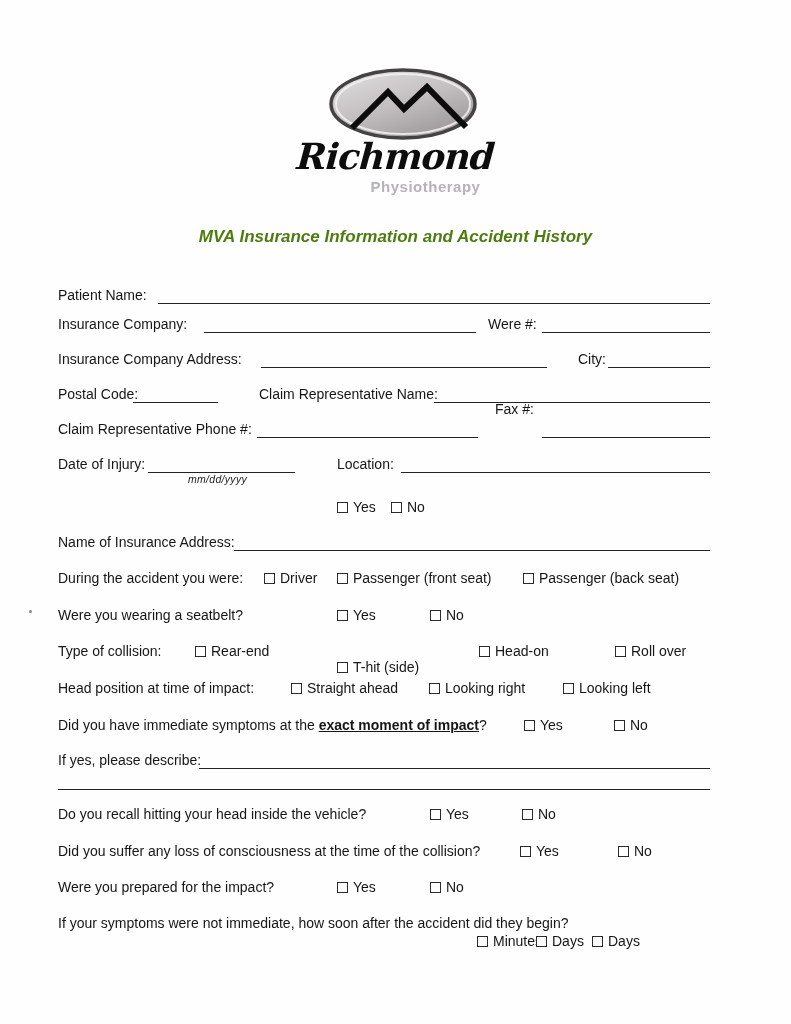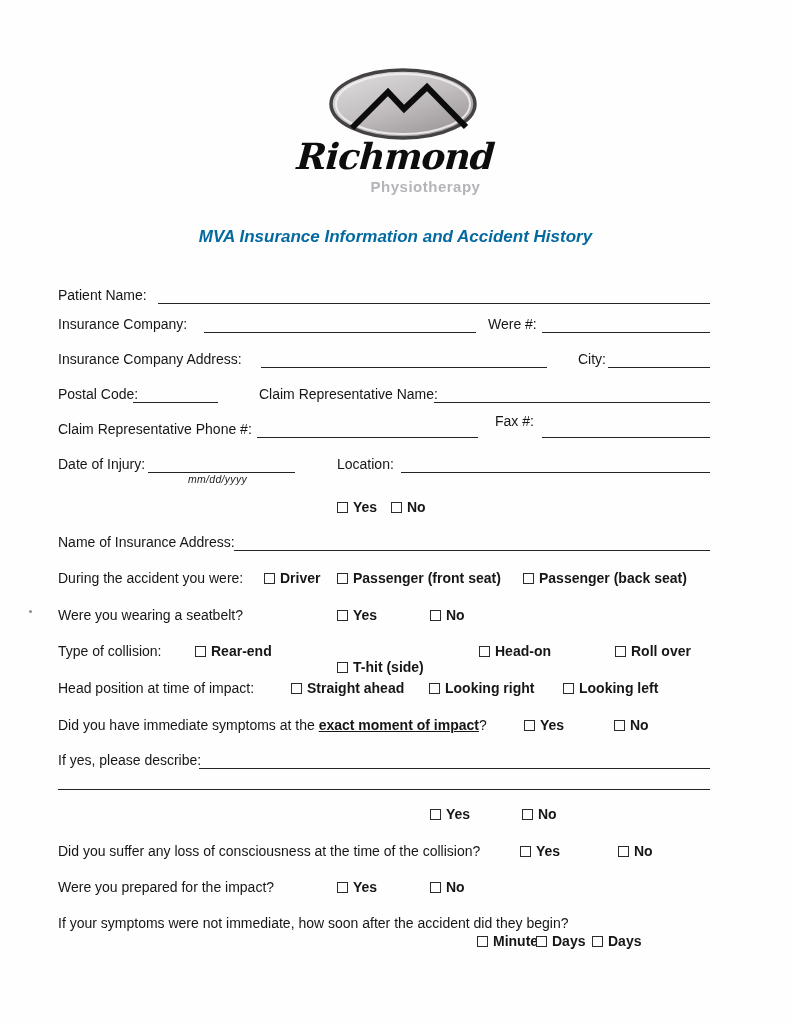--- a/index.html
+++ b/index.html
@@ -27,41 +27,41 @@
     position:absolute;left:30px;top:178px;width:791px;
     text-align:center;
     font-size:15px;font-weight:700;letter-spacing:0.5px;
     color:#b5b3b8;
   }
   
   .title{
     position:absolute;left:0;top:227px;width:791px;
     text-align:center;
     font-size:17px;font-weight:700;font-style:italic;
-    color:#0369a1;
+    color:#4d7c0f;
   }
   
   .lbl{
     position:absolute;
     font-size:14px;line-height:17px;
     white-space:nowrap;
   }
   .hint{
     position:absolute;
     font-size:10.5px;font-style:italic;letter-spacing:0.3px;
     color:#1c1c1c;white-space:nowrap;
   }
   .blank{
     position:absolute;height:17px;
     border-bottom:1.6px solid #232323;
   }
   .opt{
     position:absolute;
     display:inline-flex;align-items:center;
-    font-size:14px;line-height:17px;white-space:nowrap;font-weight:bold;
+    font-size:14px;line-height:17px;white-space:nowrap;
   }
   .box{
     width:9px;height:9px;
     border:1.3px solid #2b2b2b;
     margin-right:5px;
     background:#fefefe;
     flex:0 0 auto;
   }
   .emph{font-weight:700;text-decoration:underline;}
   .speck{
@@ -104,21 +104,21 @@
   <span class="lbl" style="left:578px;top:351px">City:</span>
   <div class="blank" style="left:608px;top:350px;width:102px"></div>
 
   <span class="lbl" style="left:58px;top:386px">Postal Code:</span>
   <div class="blank" style="left:133px;top:385px;width:85px"></div>
   <span class="lbl" style="left:259px;top:386px">Claim Representative Name:</span>
   <div class="blank" style="left:434px;top:385px;width:276px"></div>
 
   <span class="lbl" style="left:58px;top:421px">Claim Representative Phone #:</span>
   <div class="blank" style="left:257px;top:420px;width:221px"></div>
-  <span class="lbl" style="left:495px;top:413px">Fax #:</span>
+  <span class="lbl" style="left:495px;top:401px">Fax #:</span>
   <div class="blank" style="left:542px;top:420px;width:168px"></div>
 
   <span class="lbl" style="left:58px;top:456px">Date of Injury:</span>
   <div class="blank" style="left:148px;top:455px;width:147px"></div>
   <span class="hint" style="left:188px;top:473px">mm/dd/yyyy</span>
   <span class="lbl" style="left:337px;top:456px">Location:</span>
   <div class="blank" style="left:401px;top:455px;width:309px"></div>
 
   <span class="opt" style="left:337px;top:499px">
     <span class="box"></span>
@@ -196,20 +196,21 @@
   </span>
   <span class="opt" style="left:614px;top:717px">
     <span class="box"></span>
     <span>No</span>
   </span>
 
   <span class="lbl" style="left:58px;top:752px">If yes, please describe:</span>
   <div class="blank" style="left:199px;top:751px;width:511px"></div>
   <div class="blank" style="left:58px;top:772px;width:652px"></div>
 
+  <span class="lbl" style="left:58px;top:806px">Do you recall hitting your head inside the vehicle?</span>
   <span class="opt" style="left:430px;top:806px">
     <span class="box"></span>
     <span>Yes</span>
   </span>
   <span class="opt" style="left:522px;top:806px">
     <span class="box"></span>
     <span>No</span>
   </span>
 
   <span class="lbl" style="left:58px;top:843px">Did you suffer any loss of consciousness at the time of the collision?</span>

